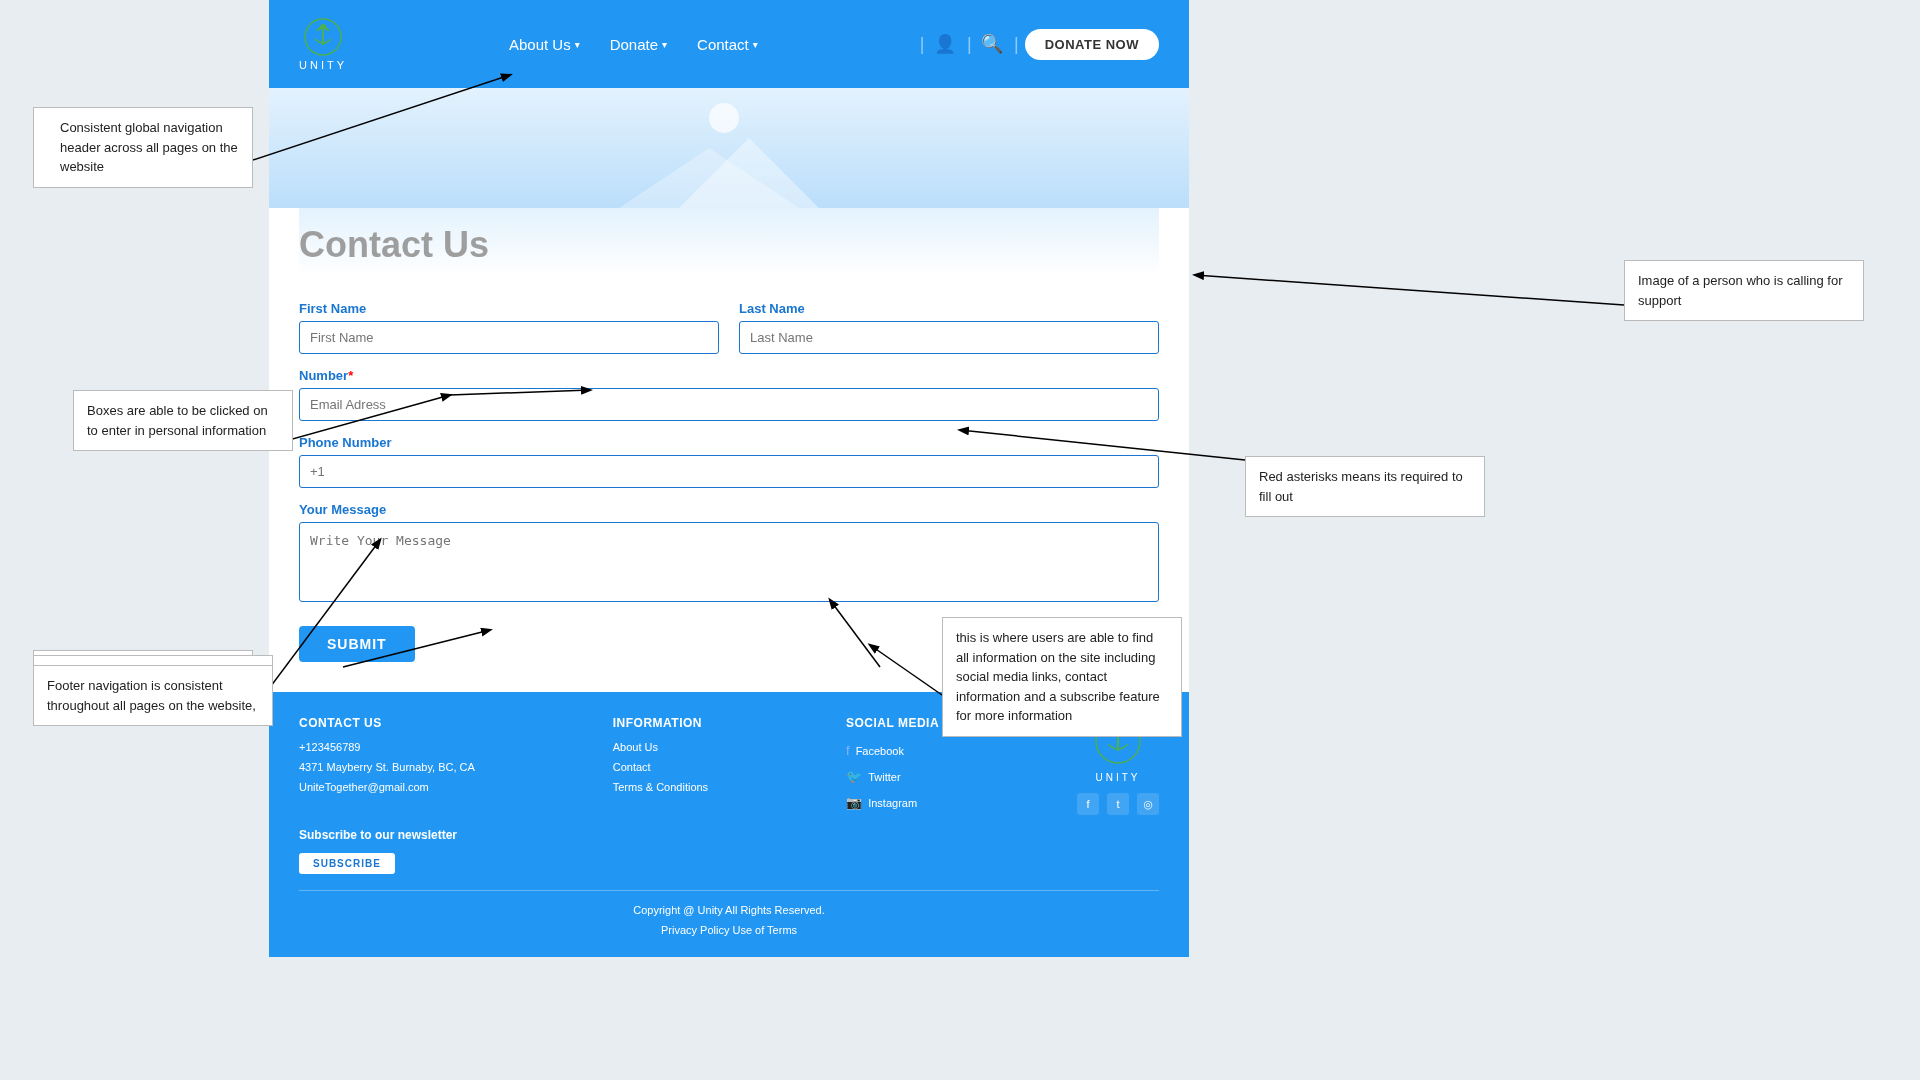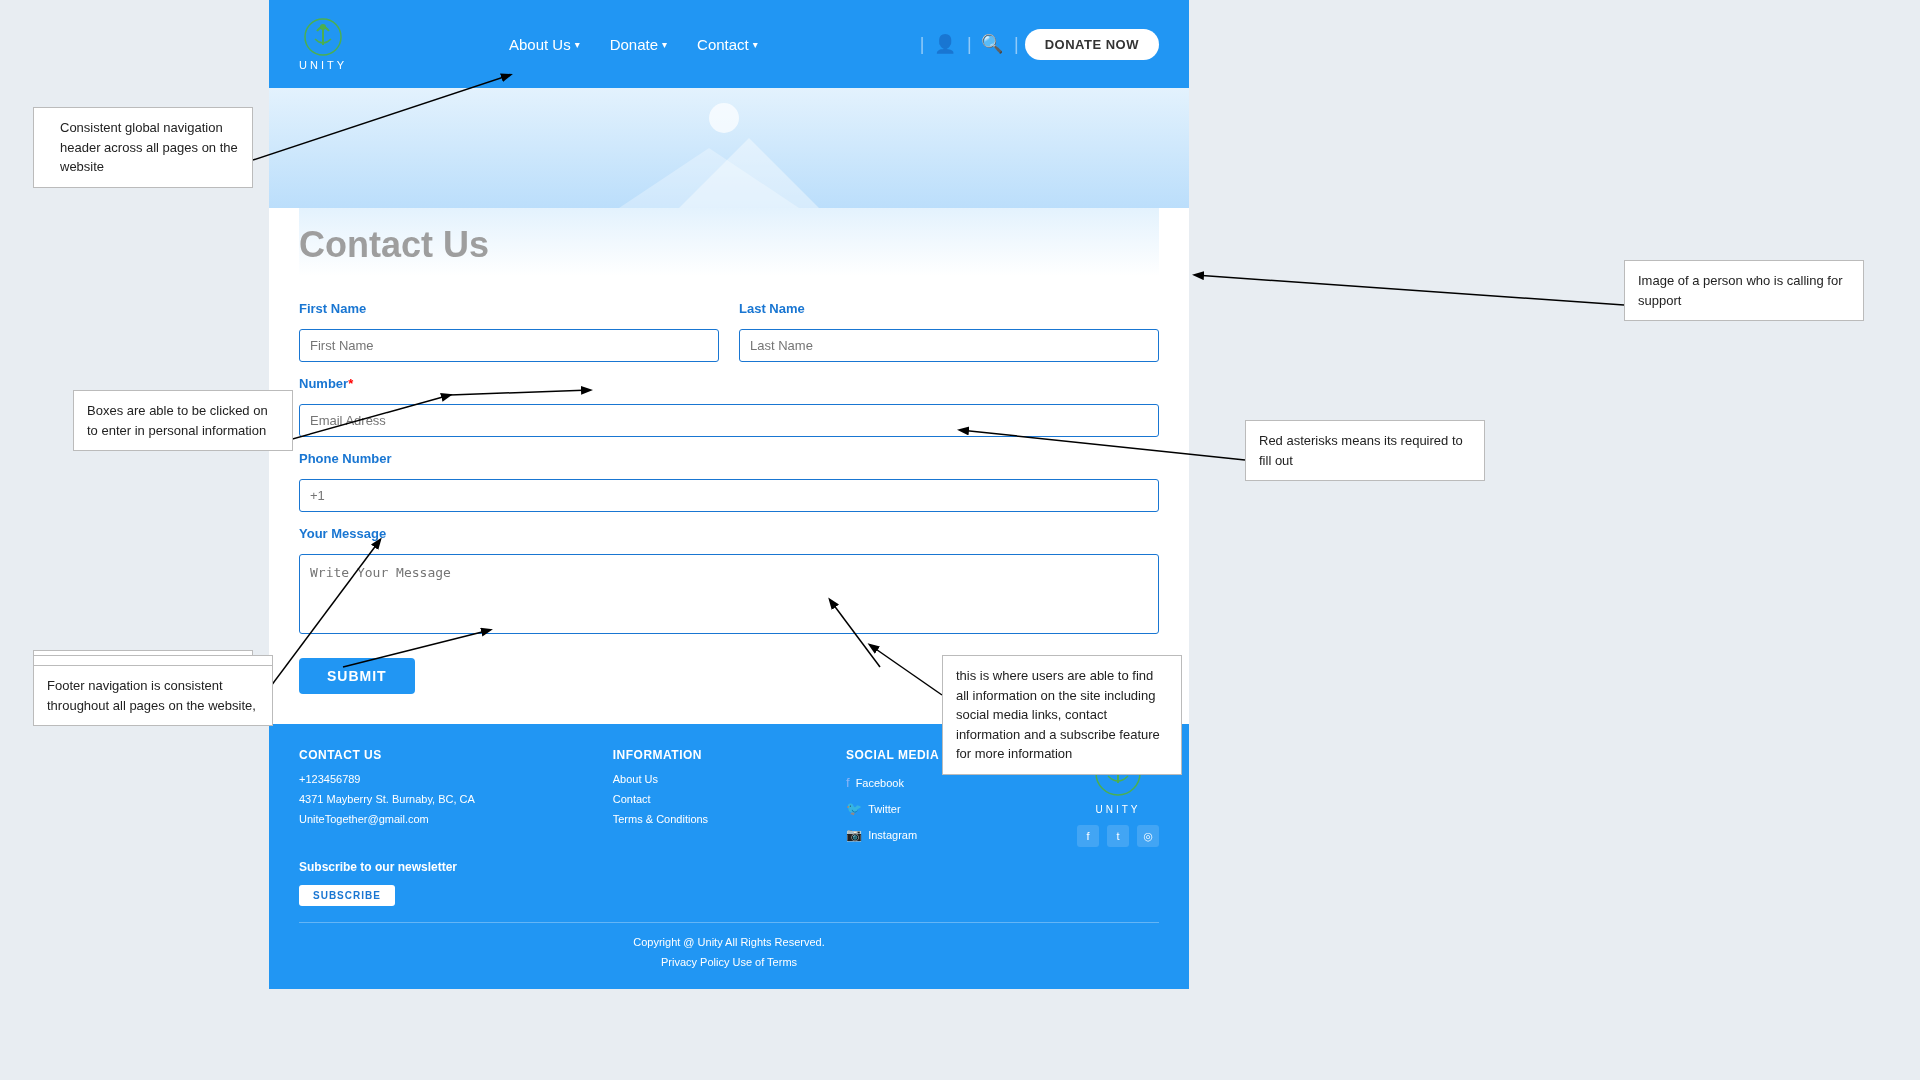--- a/index.html
+++ b/index.html
@@ -158,21 +158,20 @@
     .form-row {
       display: flex;
       gap: 20px;
       margin-bottom: 14px;
     }
 
     .form-group {
       display: flex;
       flex-direction: column;
       flex: 1;
-      gap: 8px;
     }
 
     .form-label {
       font-size: 13px;
       font-weight: bold;
       color: #1976d2;
       margin-bottom: 5px;
     }
 
     .form-label .required {
@@ -350,25 +349,25 @@
 </div>
 
 <div class="note-box" style="left:33px; top:665px; width:310px;">
   <span>Footer navigation is consistent throughout all pages on the website,</span>
 </div>
 
 <div class="note-box" style="left:1624px; top:260px; width:275px;">
   <span>Image of a person who is calling for support</span>
 </div>
 
-<div class="note-box" style="left:1245px; top:420px; width:264px;">
+<div class="note-box" style="left:1245px; top:456px; width:264px;">
   <span>Red asterisks means its required to fill out</span>
 </div>
 
-<div class="note-box" style="left:942px; top:655px; width:420px;">
+<div class="note-box" style="left:942px; top:617px; width:420px;">
   <span>this is where users are able to find all information on the site including social media links, contact information and a subscribe feature for more information</span>
 </div>
 
 <svg class="arrows-svg" xmlns="http://www.w3.org/2000/svg">
 
   <line x1="253" y1="160" x2="510" y2="75" stroke="black" stroke-width="1.5" marker-end="url(#arrow)"></line>
 
   <line x1="253" y1="450" x2="450" y2="395" stroke="black" stroke-width="1.5" marker-end="url(#arrow)"></line>
 
   <line x1="450" y1="395" x2="590" y2="390" stroke="black" stroke-width="1.5" marker-end="url(#arrow)"></line>

